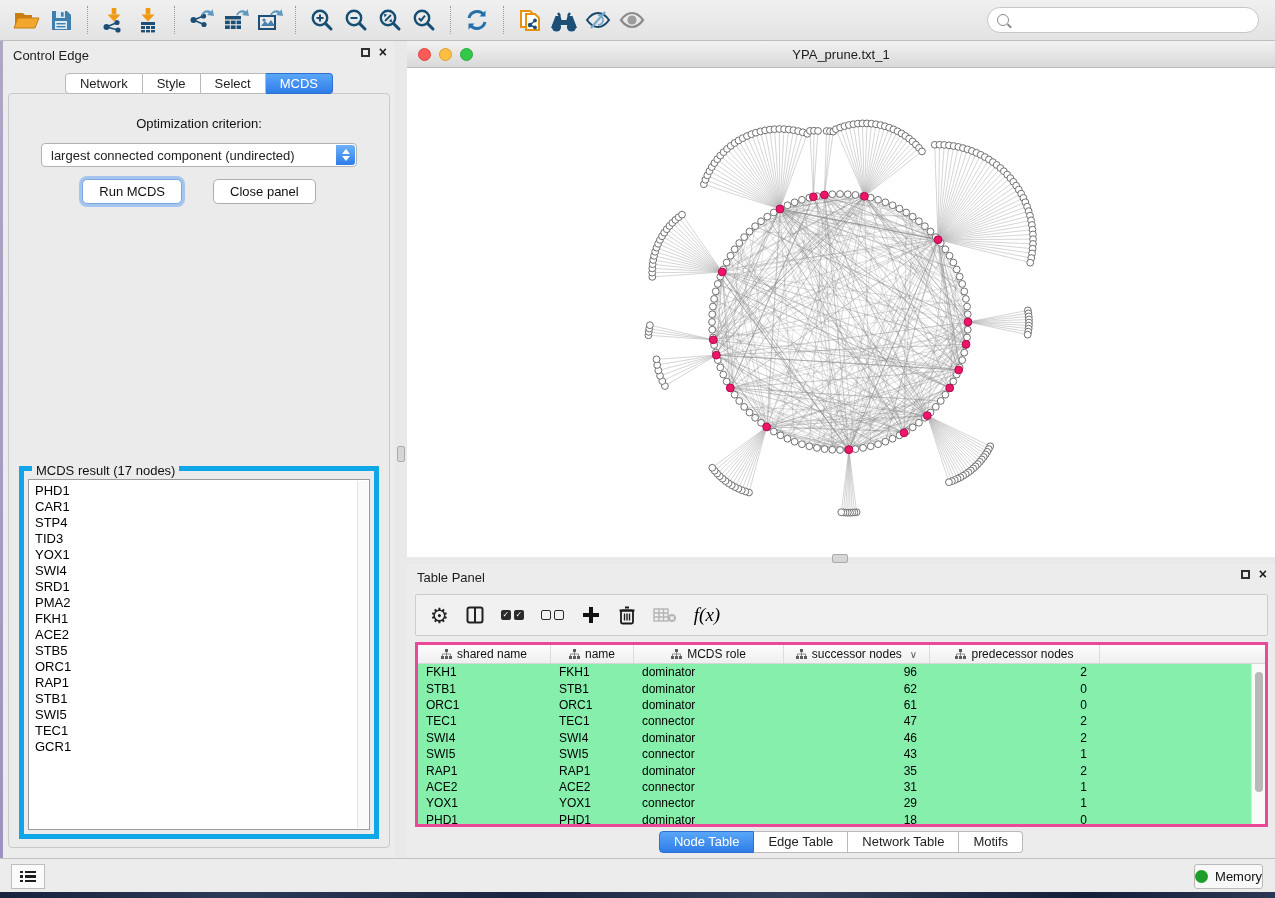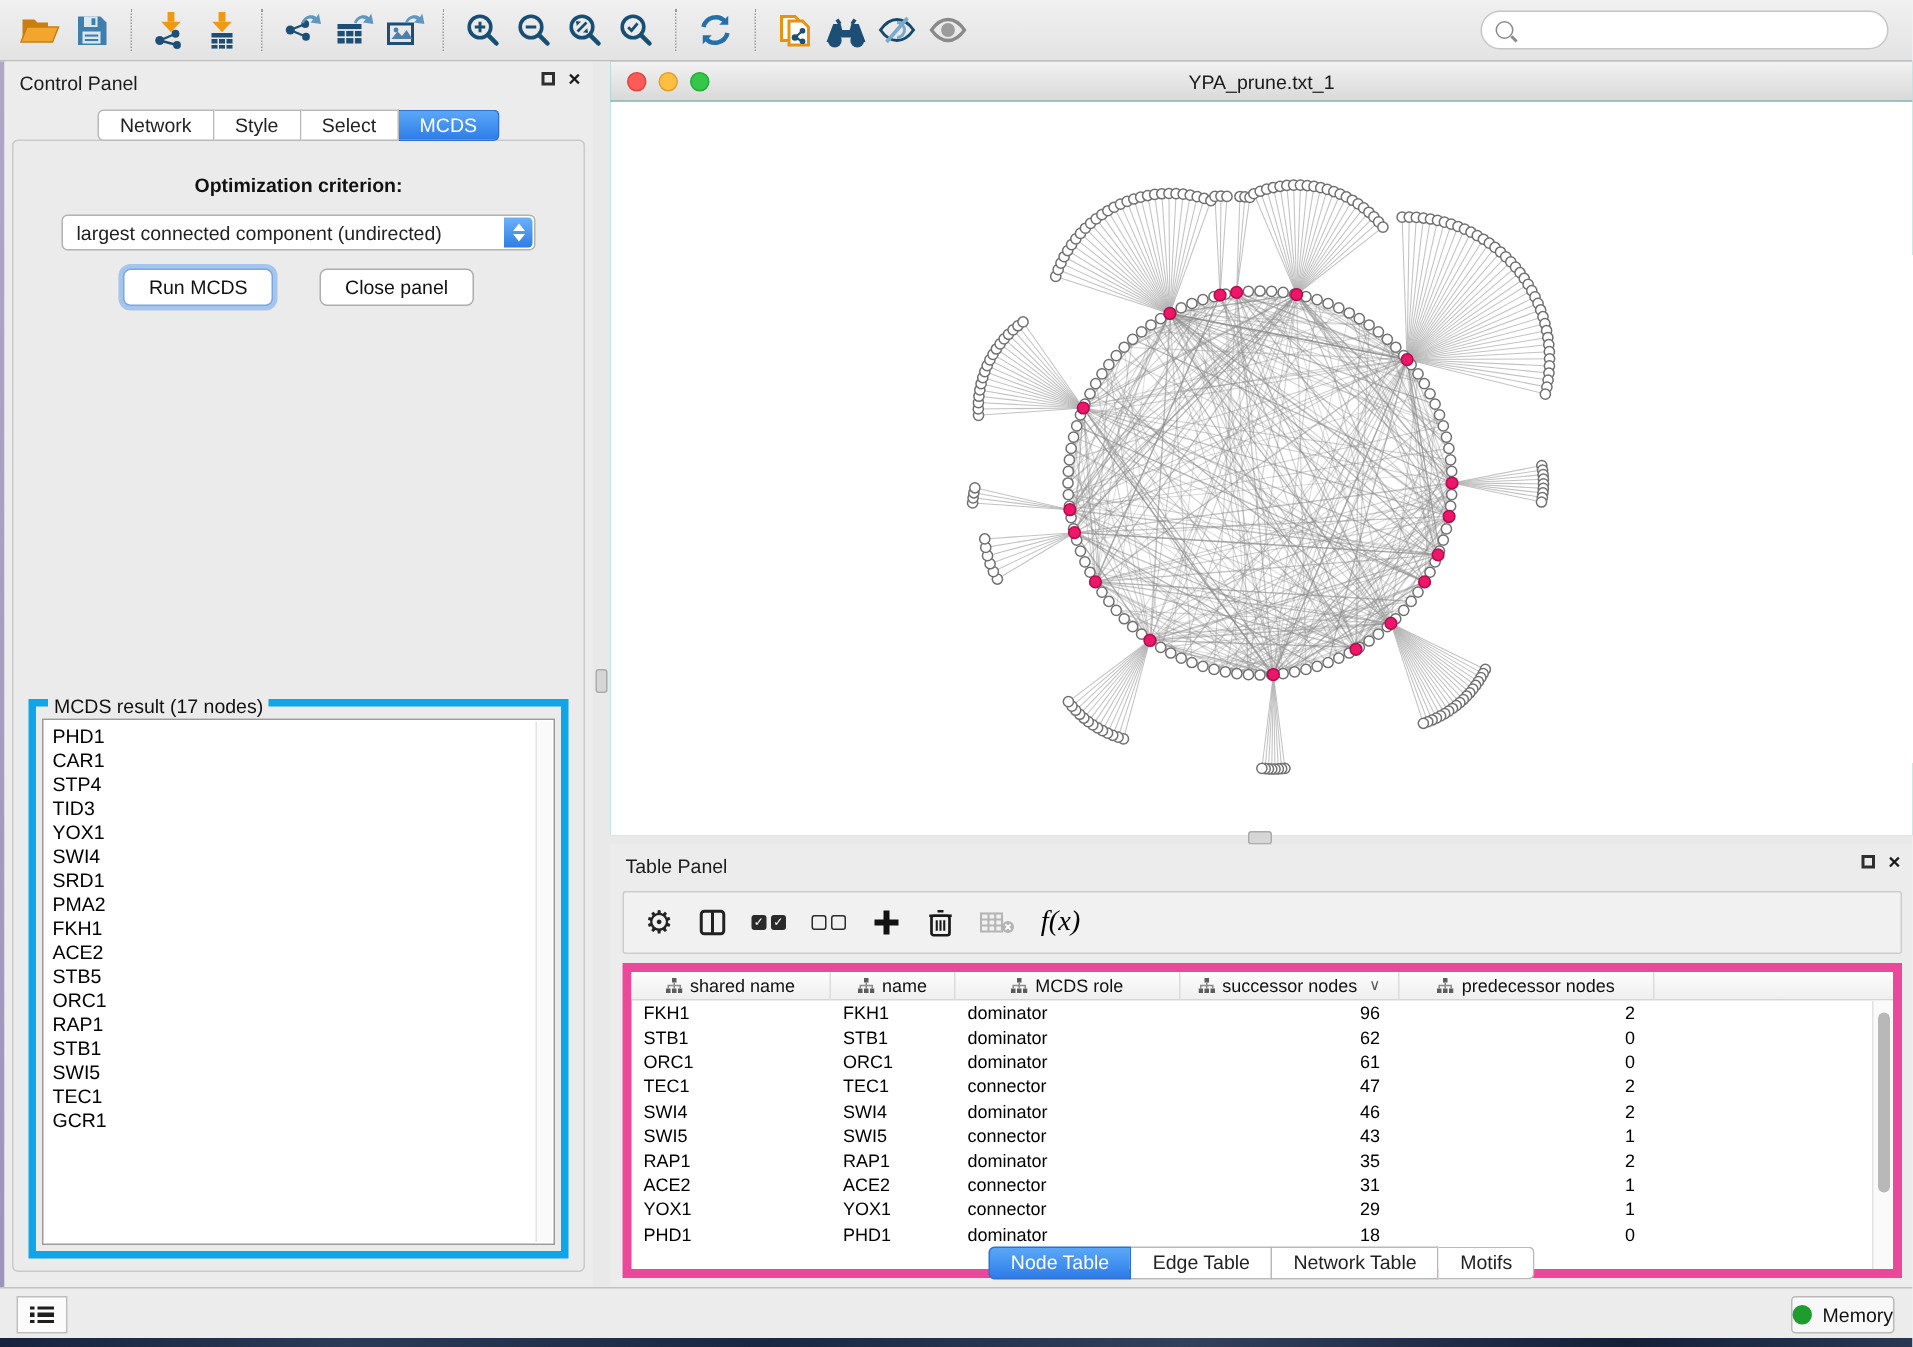--- a/index.html
+++ b/index.html
@@ -33,21 +33,21 @@
 
   .cp-tabs { position:absolute; left:0; right:0; top:32px; display:flex; justify-content:center; z-index:3; }
   .tab { height:21px; line-height:19px; padding:0 14px; background:#fff; border:1px solid #b9b9b9;
     border-left:none; font-size:13px; color:#222; }
   .tab:first-child { border-left:1px solid #b9b9b9; border-radius:4px 0 0 4px; }
   .tab:last-child { border-radius:0 4px 4px 0; }
   .tab.active { background:linear-gradient(#5aa7f8,#2e7de8); border-color:#2e6fd0; color:#fff; }
 
   .cp-body { position:absolute; left:5px; right:5px; top:52px; bottom:10px;
     background:#ebebeb; border:1px solid #c9c9c9; border-radius:4px; }
-  .opt-label { text-align:center; margin-top:22px; font-size:13px; color:#111;font-weight:bold; }
+  .opt-label { text-align:center; margin-top:22px; font-size:13px; color:#111; }
   .crit-select { position:relative; margin:12px auto 0 auto; width:316px; height:24px; background:#fff;
     border:1px solid #b2b2b2; border-radius:4px; display:flex; align-items:center; padding:0 16px 0 9px; font-size:13px; }
   .crit-stepper { position:absolute; right:1px; top:1px; bottom:1px; width:19px; border-radius:0 3px 3px 0;
     background:linear-gradient(#6cb1f9,#2e7de8); display:flex; flex-direction:column; align-items:center; justify-content:center; gap:2px; }
   .tri-up { width:0; height:0; border-left:4px solid transparent; border-right:4px solid transparent; border-bottom:5px solid #fff; }
   .tri-dn { width:0; height:0; border-left:4px solid transparent; border-right:4px solid transparent; border-top:5px solid #fff; }
   .btn-row { display:flex; justify-content:center; gap:31px; margin-top:12px; }
   .btn { height:25px; padding:0 16px; background:#fff; border:1px solid #adadad; border-radius:5px;
     font-size:13px; color:#111; display:flex; align-items:center; }
   .btn.focused { border-color:#76a7e0; box-shadow:0 0 0 3px rgba(110,165,240,.55); }
@@ -84,21 +84,21 @@
   .tpanel { position:absolute; left:0; top:522px; width:868px; height:295px; background:#ececec; }
   .tp-toolbar { position:absolute; left:8px; right:7px; top:31px; height:42px; background:#f1f1f1;
     border:1px solid #cdcdcd; border-radius:2px; display:flex; align-items:center; gap:17px; padding:0 14px; }
   .tpi { display:flex; align-items:center; justify-content:center; height:30px; }
   .gear-glyph { font-size:21px; color:#222; line-height:1; }
   .cb-pair { display:flex; gap:3px; }
   .cb { width:10px; height:10px; border-radius:2px; background:#2b2b2b; color:#fff; font-size:8px; line-height:10px; text-align:center; }
   .cb.empty { background:transparent; border:1.6px solid #2b2b2b; }
   .fx-label { font-family:"Liberation Serif", serif; font-style:italic; font-size:19px; color:#000000; }
 
-  .tbl-wrap { position:absolute; left:8px; right:7px; top:79px; height:210px; background:#ffffff; border:6px solid #ec4899; }
+  .tbl-wrap { position:absolute; left:8px; right:7px; top:79px; height:185px; background:#86efac; border:3px solid #ec4899; }
   .tbl-header { display:flex; height:19px; background:linear-gradient(#fcfcfc,#efefef); border-bottom:1px solid #d6d6d6; }
   .th { display:flex; align-items:center; justify-content:center; gap:5px; font-size:12px; color:#111;
     border-right:1px solid #dcdcdc; flex:none; }
   .th .sort { font-size:10px; color:#555; margin-left:3px; }
   .tbl-body { position:absolute; left:0; right:14px; top:19px; bottom:0; overflow:hidden; }
   .tr { display:flex; height:16.4px; align-items:center; }
   .td { flex:none; font-size:12px; color:#000; padding:0 8px; white-space:nowrap; overflow:hidden; }
   .td.num { text-align:right; padding-right:13px; }
   .tbl-scroll { position:absolute; right:0; top:19px; bottom:0; width:14px; background:#fafafa; border-left:1px solid #e2e2e2; }
   .tbl-thumb { position:absolute; left:2.5px; right:2.5px; top:8px; height:120px; background:#b8b8b8; border-radius:5px; }
@@ -272,21 +272,21 @@
       <span class="mag"></span>
       <input type="text" placeholder="" style="">
     </div>
   </div>
 
   <div class="left-strip"></div>
   <div class="bottom-wall"></div>
 
   <div class="cpanel">
     <div class="panel-head">
-      <span class="panel-title">Control Panel</span>
+      <span class="panel-title">Control Edge</span>
       <span class="panel-icons">
         <span class="ic-float"></span>
         <span class="ic-close">×</span>
       </span>
     </div>
     <div class="cp-tabs" id="cp-tabs">
         <div class="tab">Network</div>
         <div class="tab">Style</div>
         <div class="tab">Select</div>
         <div class="tab active">MCDS</div>

